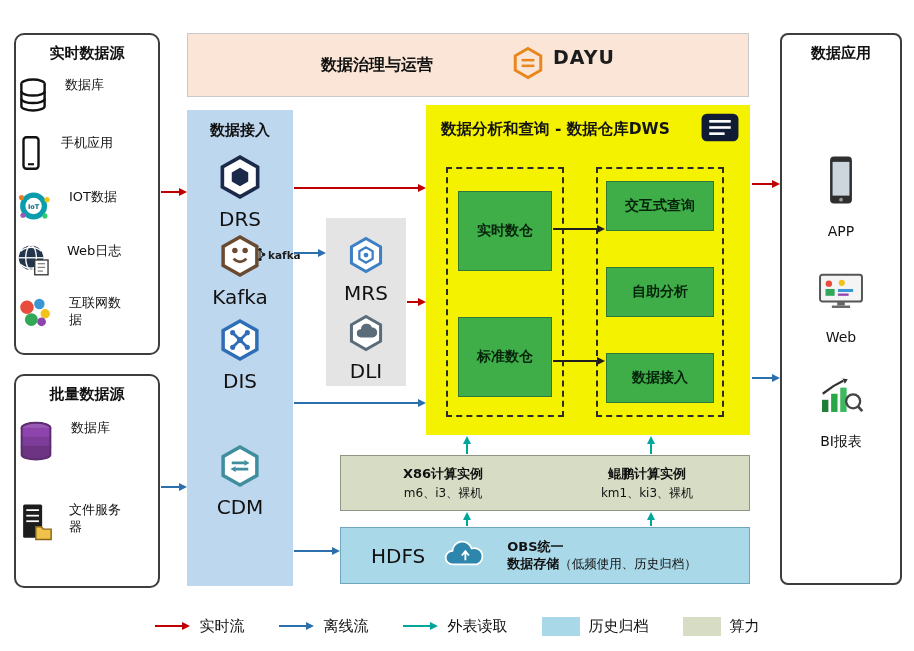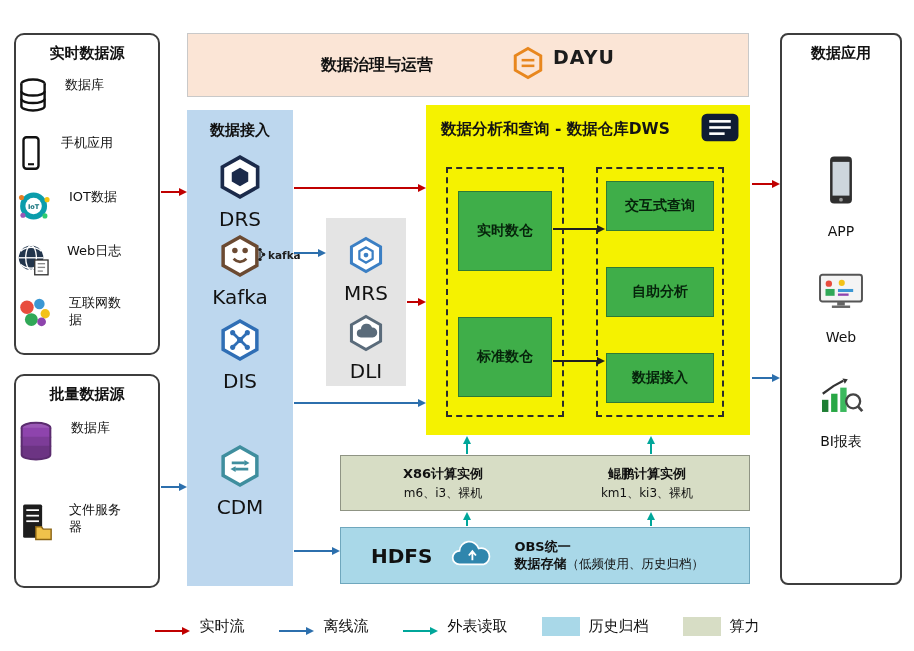--- a/index.html
+++ b/index.html
@@ -38,41 +38,41 @@
   .dws-icon{position:absolute;right:10px;top:7px}
   .dashed{position:absolute;border:2px dashed #2b2b2b}
   .green-box{position:absolute;background:var(--green-box);border:1px solid #2f7a36;display:flex;align-items:center;justify-content:center;font-weight:bold;font-size:14px;color:#06230b;text-align:center}
 
   #compute{position:absolute;left:340px;top:455px;width:410px;height:56px;background:var(--compute-bg);border:1px solid #8f9484;display:flex}
   .compute-col{flex:1;display:flex;flex-direction:column;align-items:center;justify-content:center;gap:2px}
   .compute-title{font-weight:bold;font-size:13px}
   .compute-sub{font-size:12px}
 
   #storage{position:absolute;left:340px;top:527px;width:410px;height:57px;background:var(--storage-bg);border:1px solid #6fa7bd;display:flex;align-items:center;padding-left:30px;gap:16px}
-  .hdfs{font-weight:bold;font-size:20px}
+  .hdfs{font-weight:normal;font-size:20px}
   .obs-block{font-size:13px;line-height:1.35}
   .obs-bold{font-weight:bold}
   .obs-note{font-size:12.5px}
 
   #apps{position:absolute;left:780px;top:33px;width:122px;height:552px;background:#fff;border:2px solid #3d3d3d;border-radius:8px}
   #apps .panel-title{}
   .app-item{position:absolute;left:0;width:100%;display:flex;flex-direction:column;align-items:center;gap:14px}
   .app-label{font-size:14px}
 
   .arr-h{position:absolute;height:2.4px;background:currentColor}
   .arr-h::after{content:"";position:absolute;right:-8px;top:50%;transform:translateY(-50%);width:0;height:0;border-top:4.6px solid transparent;border-bottom:4.6px solid transparent;border-left:8px solid currentColor}
   .arr-v{position:absolute;width:2.4px;background:currentColor}
   .arr-v::after{content:"";position:absolute;top:-8px;left:50%;transform:translateX(-50%);width:0;height:0;border-left:4.6px solid transparent;border-right:4.6px solid transparent;border-bottom:8px solid currentColor}
   .c-red{color:var(--realtime-flow)}
   .c-blue{color:var(--offline-flow)}
   .c-teal{color:var(--external-read)}
   .c-black{color:#1f1f1f}
 
   #legend{position:absolute;top:617px;left:0;width:100%;display:flex;justify-content:center;align-items:center;gap:34px}
-  .legend-item{display:flex;align-items:flex-end;gap:9px}
+  .legend-item{display:flex;align-items:center;gap:9px}
   .legend-arrow{position:relative;width:36px;height:10px}
   .legend-arrow .arr-h{left:0;top:3.5px;width:27px}
   .legend-swatch{width:38px;height:19px}
   .legend-label{font-size:15px}
 </style>
 </head>
 <body>
 
 <div id="canvas">
 

